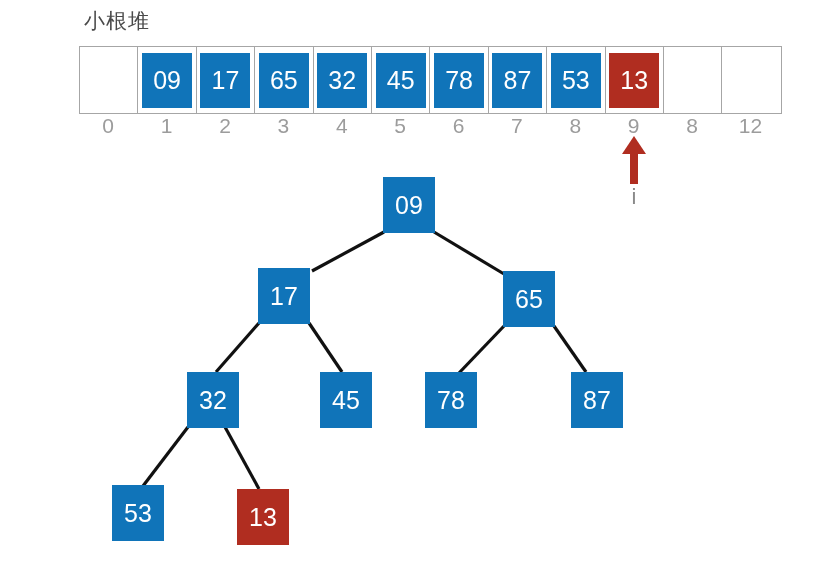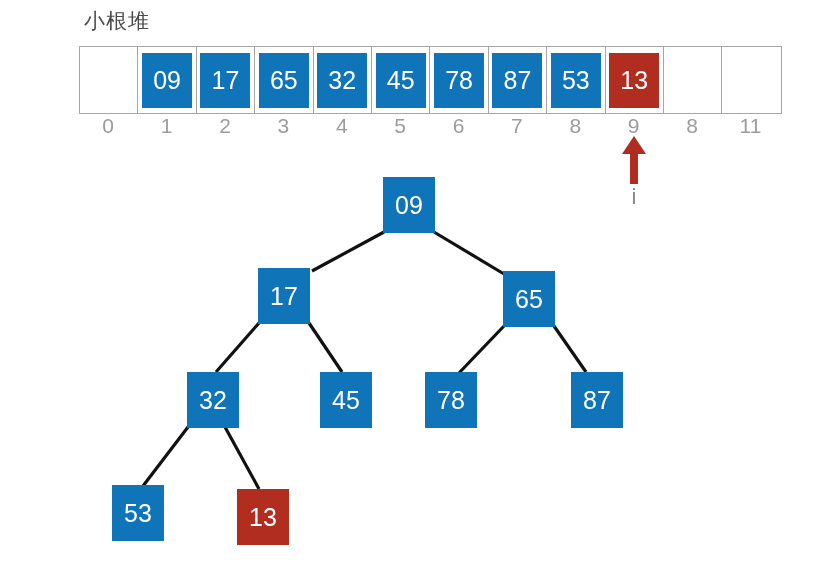--- a/index.html
+++ b/index.html
@@ -88,21 +88,21 @@
     <span>1</span>
     <span>2</span>
     <span>3</span>
     <span>4</span>
     <span>5</span>
     <span>6</span>
     <span>7</span>
     <span>8</span>
     <span>9</span>
     <span>8</span>
-    <span>11</span>
+    <span>12</span>
   </div>
 
   <div class="pointer-arrow">
     <svg width="30" height="48" viewBox="0 0 30 48">
       <polygon points="15,0 3,18 27,18"></polygon>
       <rect x="11" y="15" width="8" height="33"></rect>
     </svg>
   </div>
   <div class="pointer-label">i</div>
 

